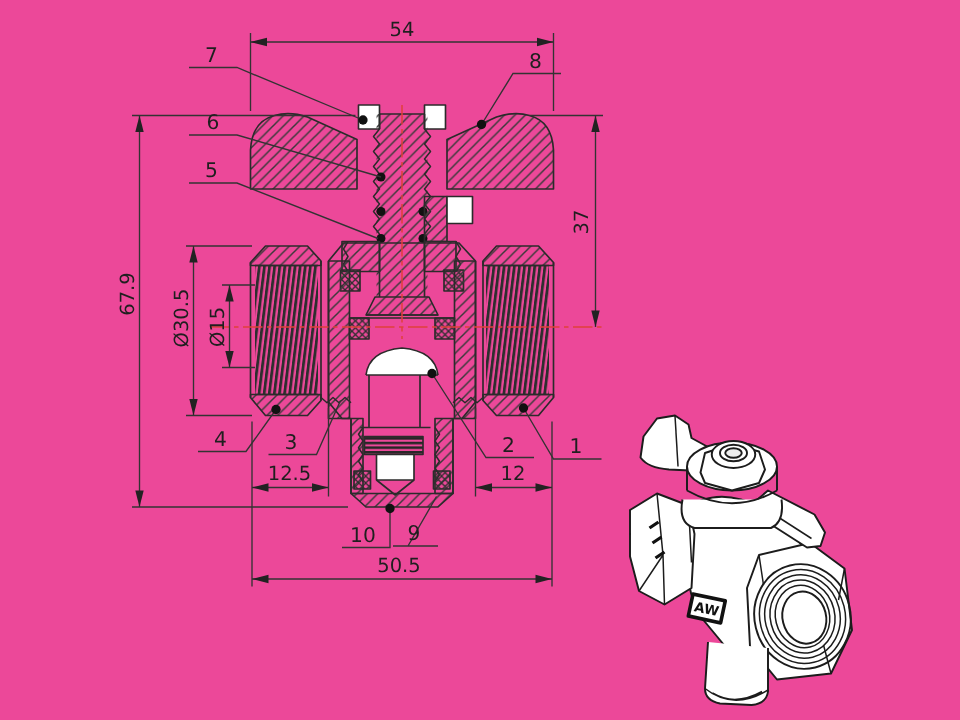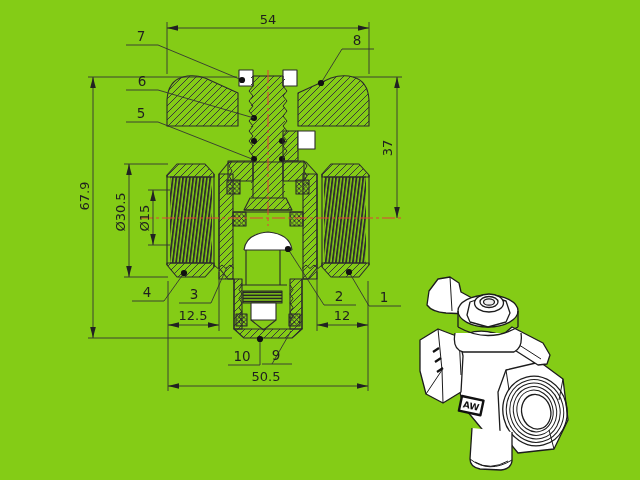--- a/index.html
+++ b/index.html
@@ -1,16 +1,16 @@
 <!DOCTYPE html>
 <html><head>
 <meta charset="utf-8">
 <style>
   html,body{margin:0;padding:0;background:#ffffff;}
-  #canvas{position:relative;width:640px;height:480px;background:#84cc16;overflow:hidden;
+  #canvas{position:relative;width:640px;height:480px;background:#ec4899;overflow:hidden;
           font-family:"DejaVu Sans","Liberation Sans",sans-serif;}
   svg text{font-family:"DejaVu Sans","Liberation Sans",sans-serif;fill:#1f1f1f;}
   .dimtxt{font-size:13px;}
   .callout{font-size:13.5px;}
   .brand{font-size:9px;font-weight:bold;fill:#111;}
 </style>
 </head>
 <body>
 
 <div id="canvas">

